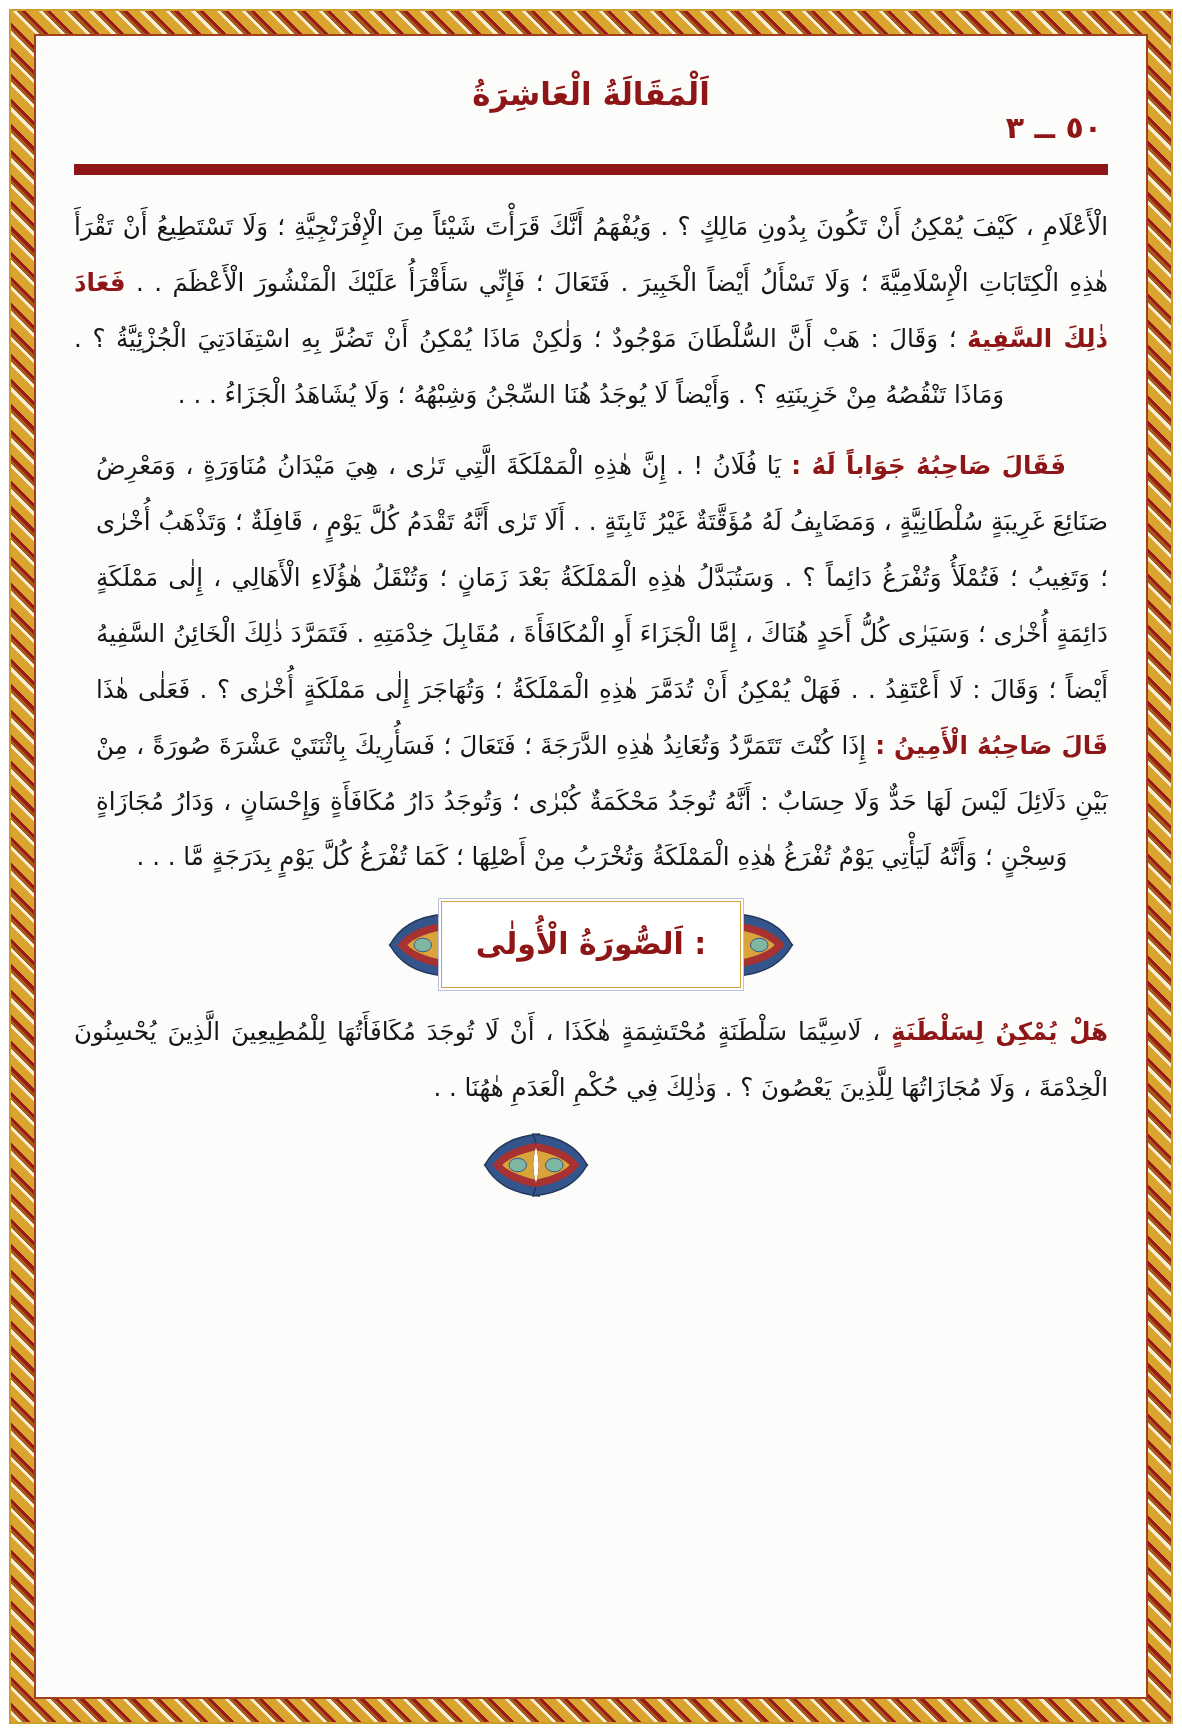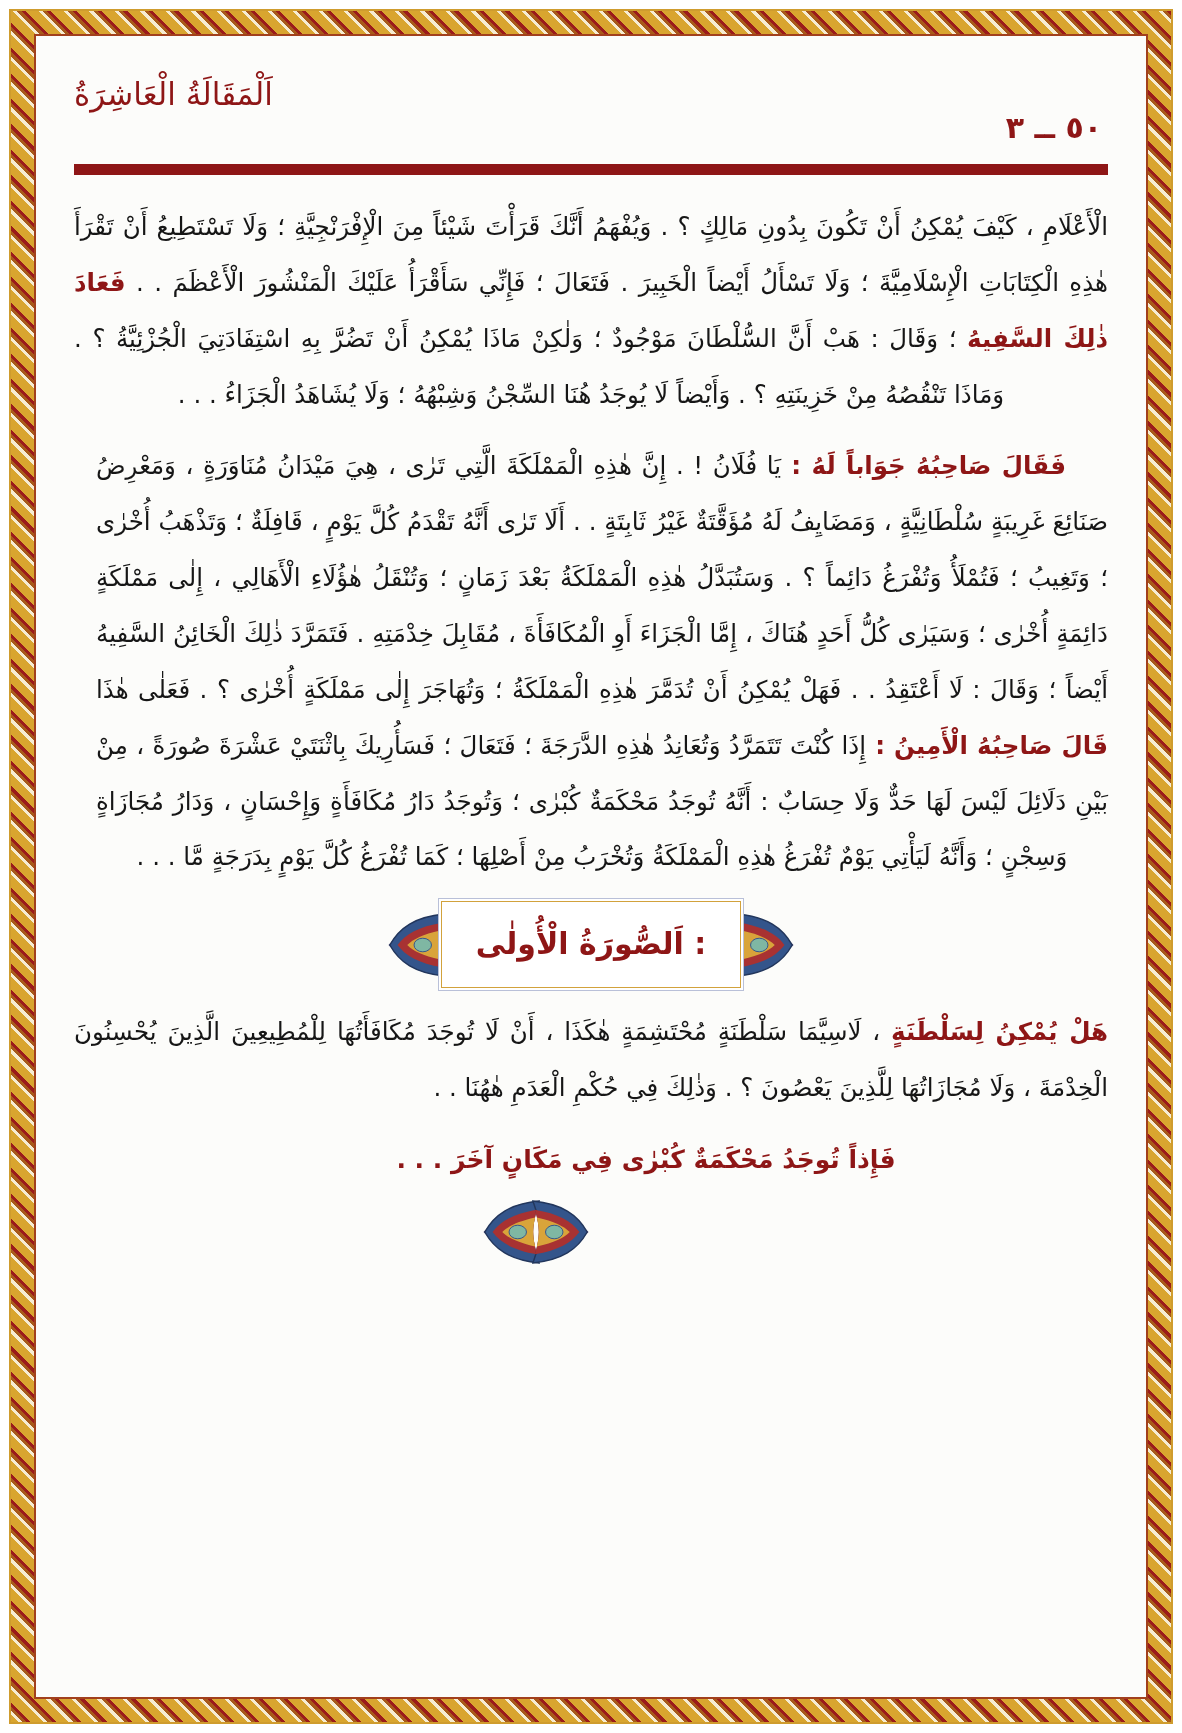--- a/index.html
+++ b/index.html
@@ -38,22 +38,22 @@
     color:var(--ink);
   }
   header.page-head{position:relative;height:74px;}
   .page-number{
     position:absolute;left:auto;right:6px;top:18px;
     color:var(--accent-red);font-weight:bold;font-size:30px;
     letter-spacing:2px;
     margin-top:16px;
   }
   h1.page-title{
-    margin:14px 0 0 0;text-align:left;
-    color:var(--accent-red);font-size:31px;font-weight:normal;
+    margin:14px 0 0 0;text-align:center;
+    color:var(--accent-red);font-size:31px;font-weight:bold;
   }
   .double-rule{
     height:5px;margin-top:14px;
     border-top:3px solid var(--accent-red);
     border-bottom:8px solid var(--accent-red);
   }
   main.body-text{
     margin-top:24px;
     font-size:24.5px;
     line-height:2.28;
@@ -123,21 +123,20 @@
             <path d="M11 29 L17 35 L11 41 L5 35 Z" fill="#a83232" stroke="#5d5d8a" stroke-width="1"></path>
             <path d="M62 3 C32 6 16 17 6 35 C16 53 32 64 62 67 C57 53 55 42 55 35 C55 28 57 17 62 3 Z" fill="#34558b" stroke="#22365c" stroke-width="1.5"></path>
             <path d="M60 12 C36 16 22 24 14 35 C22 46 36 54 60 58 C57 48 56 41 56 35 C56 29 57 22 60 12 Z" fill="#a83232"></path>
             <path d="M58 20 C40 24 30 29 24 35 C30 41 40 46 58 50 C56.5 44 56 39 56 35 C56 31 56.5 26 58 20 Z" fill="#d9a43a"></path>
             <ellipse cx="40" cy="35" rx="9" ry="7" fill="#7fb7a3" stroke="#34558b" stroke-width="1"></ellipse>
           </svg>
         </div>
 
         <p class="para"><span class="run-red">هَلْ يُمْكِنُ لِسَلْطَنَةٍ</span><span class="run-black"> ، لَاسِيَّمَا سَلْطَنَةٍ مُحْتَشِمَةٍ هٰكَذَا ، أَنْ لَا تُوجَدَ مُكَافَأَتُهَا لِلْمُطِيعِينَ الَّذِينَ يُحْسِنُونَ الْخِدْمَةَ ، وَلَا مُجَازَاتُهَا لِلَّذِينَ يَعْصُونَ ؟ . وَذٰلِكَ فِي حُكْمِ الْعَدَمِ هٰهُنَا . .</span></p>
 
-        <p class="red-line">فَإِذاً تُوجَدُ مَحْكَمَةٌ كُبْرٰى فِي مَكَانٍ آخَرَ . . .</p>
 
         <div class="ornament shift-left">
           <svg class="wing left" viewBox="0 0 64 70" xmlns="http://www.w3.org/2000/svg">
             <path d="M11 29 L17 35 L11 41 L5 35 Z" fill="#a83232" stroke="#5d5d8a" stroke-width="1"></path>
             <path d="M62 3 C32 6 16 17 6 35 C16 53 32 64 62 67 C57 53 55 42 55 35 C55 28 57 17 62 3 Z" fill="#34558b" stroke="#22365c" stroke-width="1.5"></path>
             <path d="M60 12 C36 16 22 24 14 35 C22 46 36 54 60 58 C57 48 56 41 56 35 C56 29 57 22 60 12 Z" fill="#a83232"></path>
             <path d="M58 20 C40 24 30 29 24 35 C30 41 40 46 58 50 C56.5 44 56 39 56 35 C56 31 56.5 26 58 20 Z" fill="#d9a43a"></path>
             <ellipse cx="40" cy="35" rx="9" ry="7" fill="#7fb7a3" stroke="#34558b" stroke-width="1"></ellipse>
           </svg>
           <svg class="wing right" viewBox="0 0 64 70" xmlns="http://www.w3.org/2000/svg">

